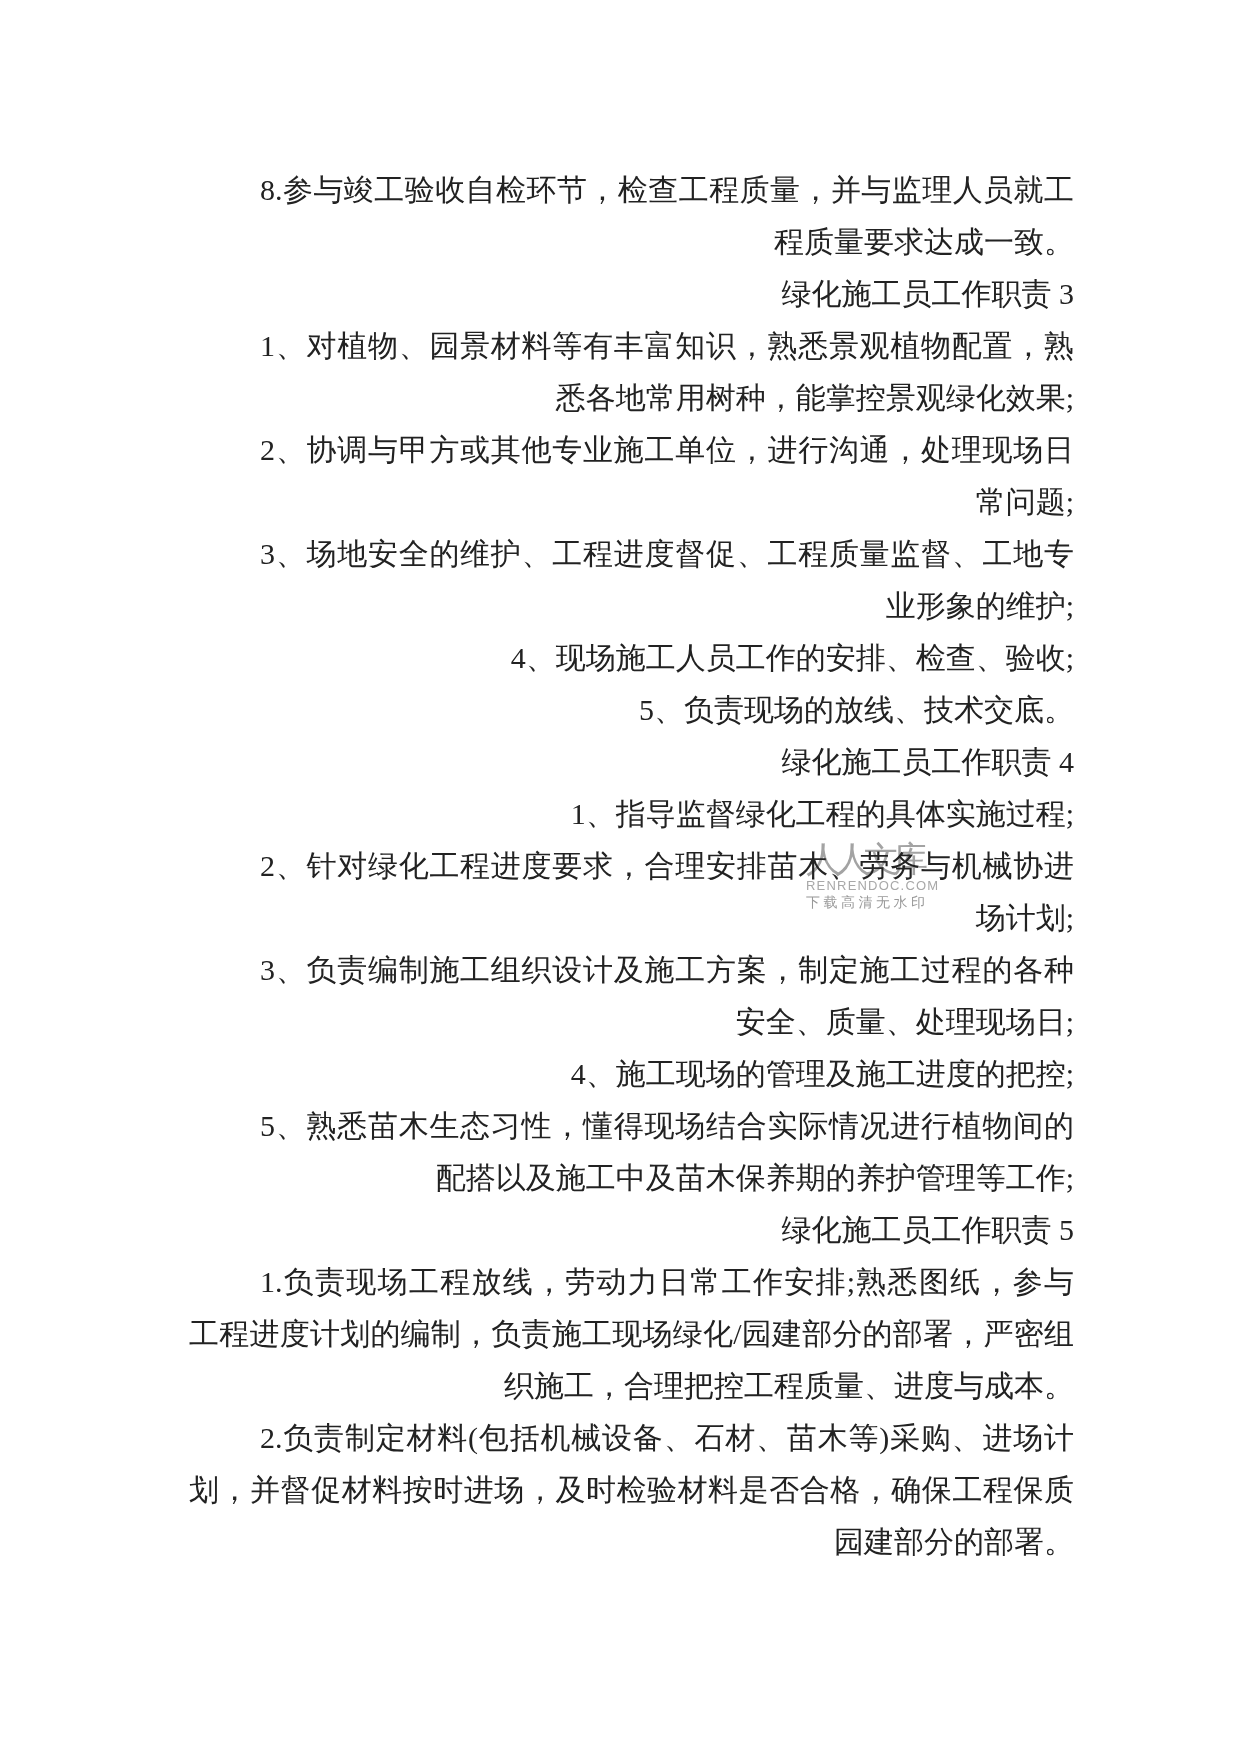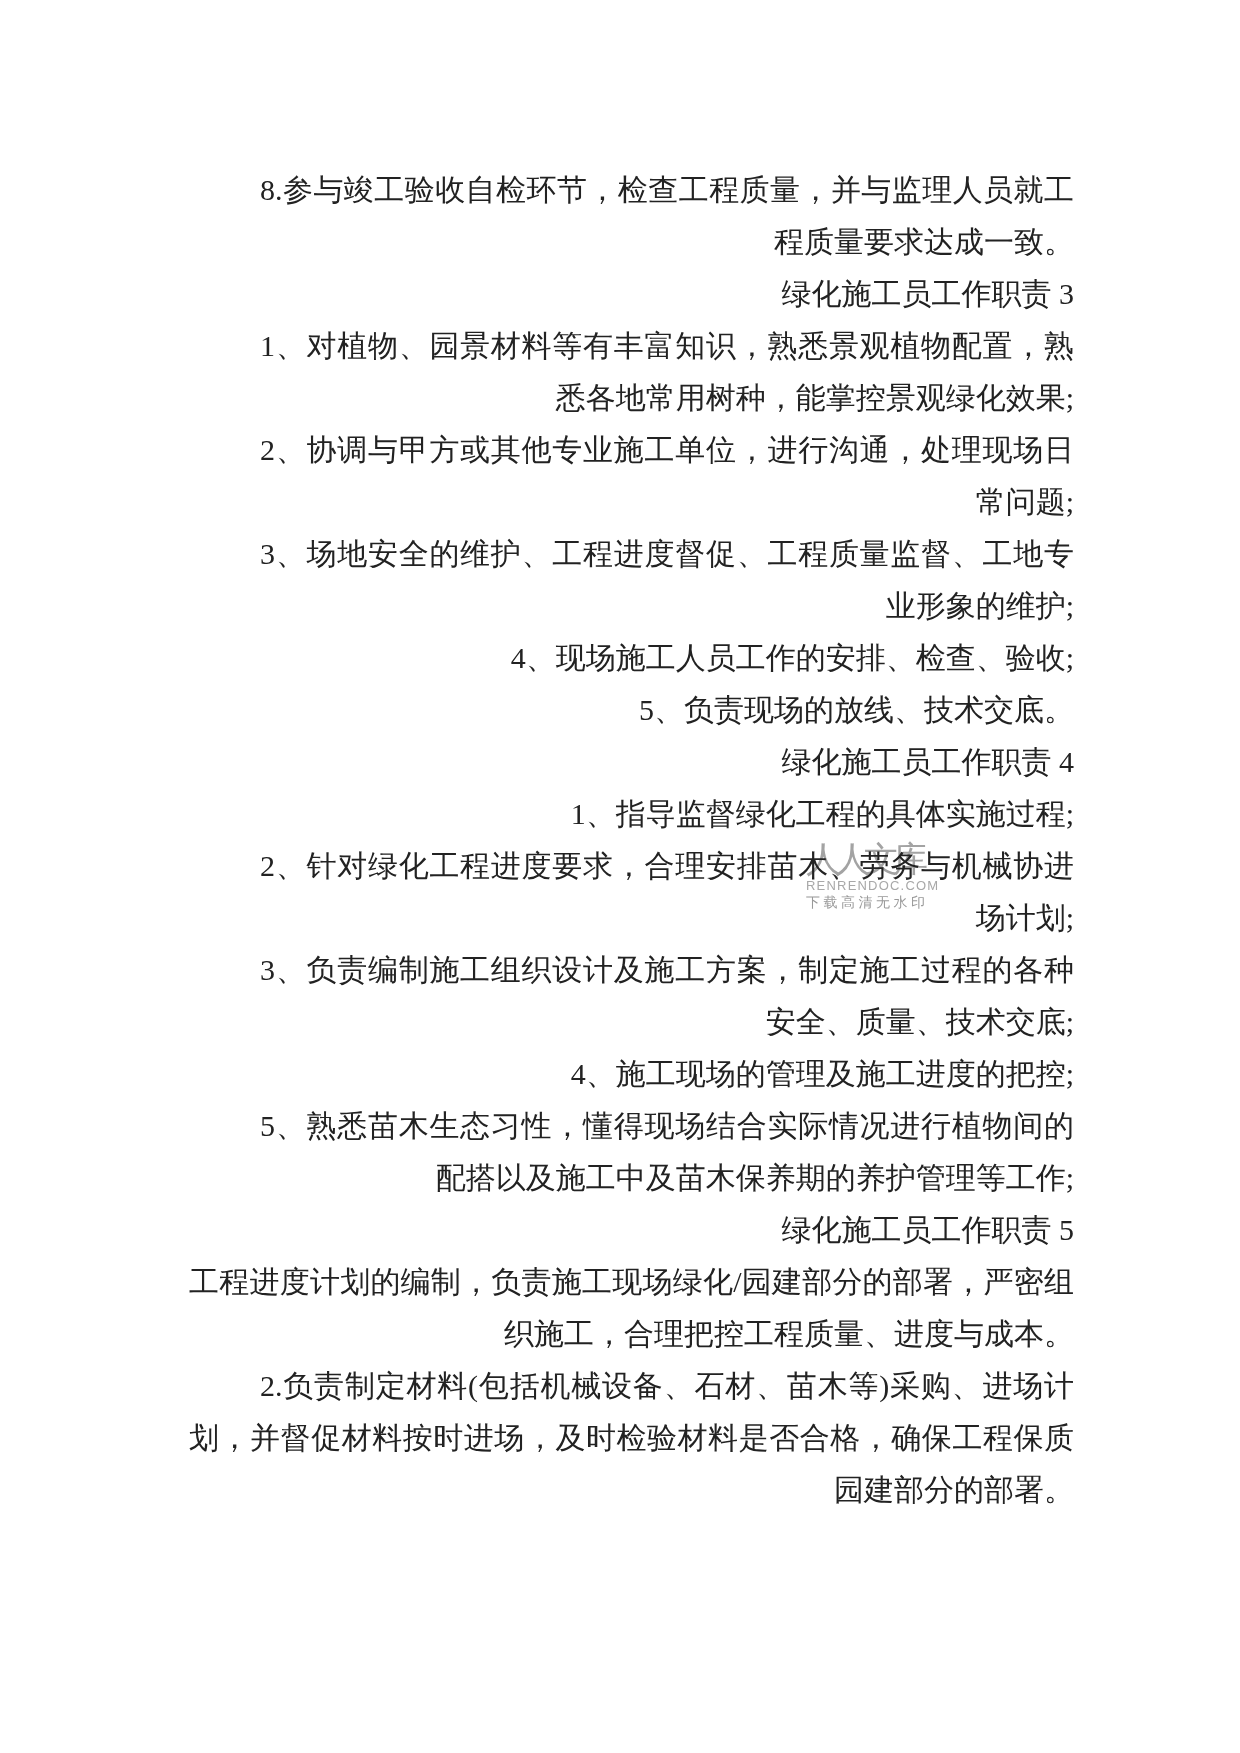--- a/index.html
+++ b/index.html
@@ -96,25 +96,26 @@
       <div class="line">常问题;</div>
       <div class="line indent fill">3、场地安全的维护、工程进度督促、工程质量监督、工地专</div>
       <div class="line">业形象的维护;</div>
       <div class="line indent">4、现场施工人员工作的安排、检查、验收;</div>
       <div class="line indent">5、负责现场的放线、技术交底。</div>
       <div class="line indent">绿化施工员工作职责 4</div>
       <div class="line indent">1、指导监督绿化工程的具体实施过程;</div>
       <div class="line indent fill">2、针对绿化工程进度要求，合理安排苗木、劳务与机械协进</div>
       <div class="line">场计划;</div>
       <div class="line indent fill">3、负责编制施工组织设计及施工方案，制定施工过程的各种</div>
-      <div class="line">安全、质量、技术交底;</div>
+      <div class="line">安全、质量、处理现场日;</div>
       <div class="line indent">4、施工现场的管理及施工进度的把控;</div>
       <div class="line indent fill">5、熟悉苗木生态习性，懂得现场结合实际情况进行植物间的</div>
       <div class="line">配搭以及施工中及苗木保养期的养护管理等工作;</div>
       <div class="line indent">绿化施工员工作职责 5</div>
+      <div class="line indent fill">1.负责现场工程放线，劳动力日常工作安排;熟悉图纸，参与</div>
       <div class="line fill">工程进度计划的编制，负责施工现场绿化/园建部分的部署，严密组</div>
       <div class="line">织施工，合理把控工程质量、进度与成本。</div>
       <div class="line indent fill">2.负责制定材料(包括机械设备、石材、苗木等)采购、进场计</div>
       <div class="line fill">划，并督促材料按时进场，及时检验材料是否合格，确保工程保质</div>
       <div class="line">园建部分的部署。</div>
     </div>
 
 </div>
 
 </body></html>

